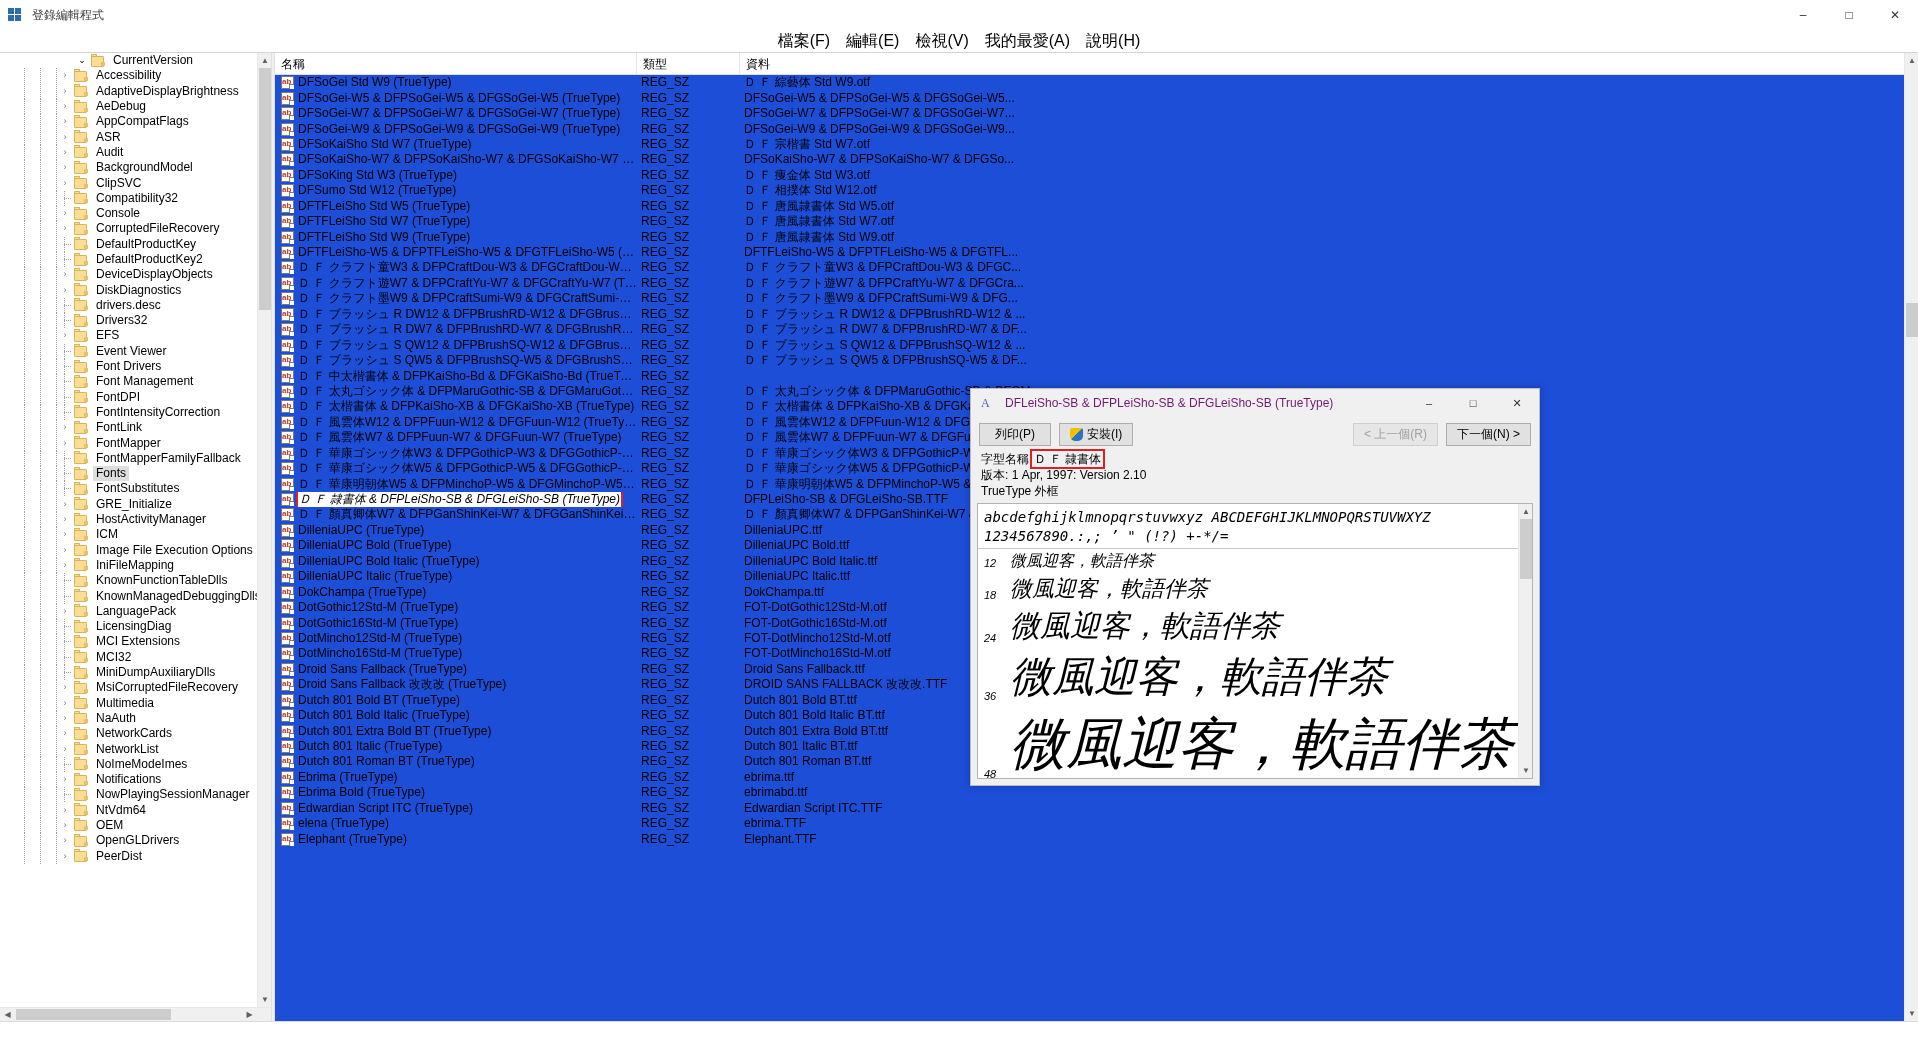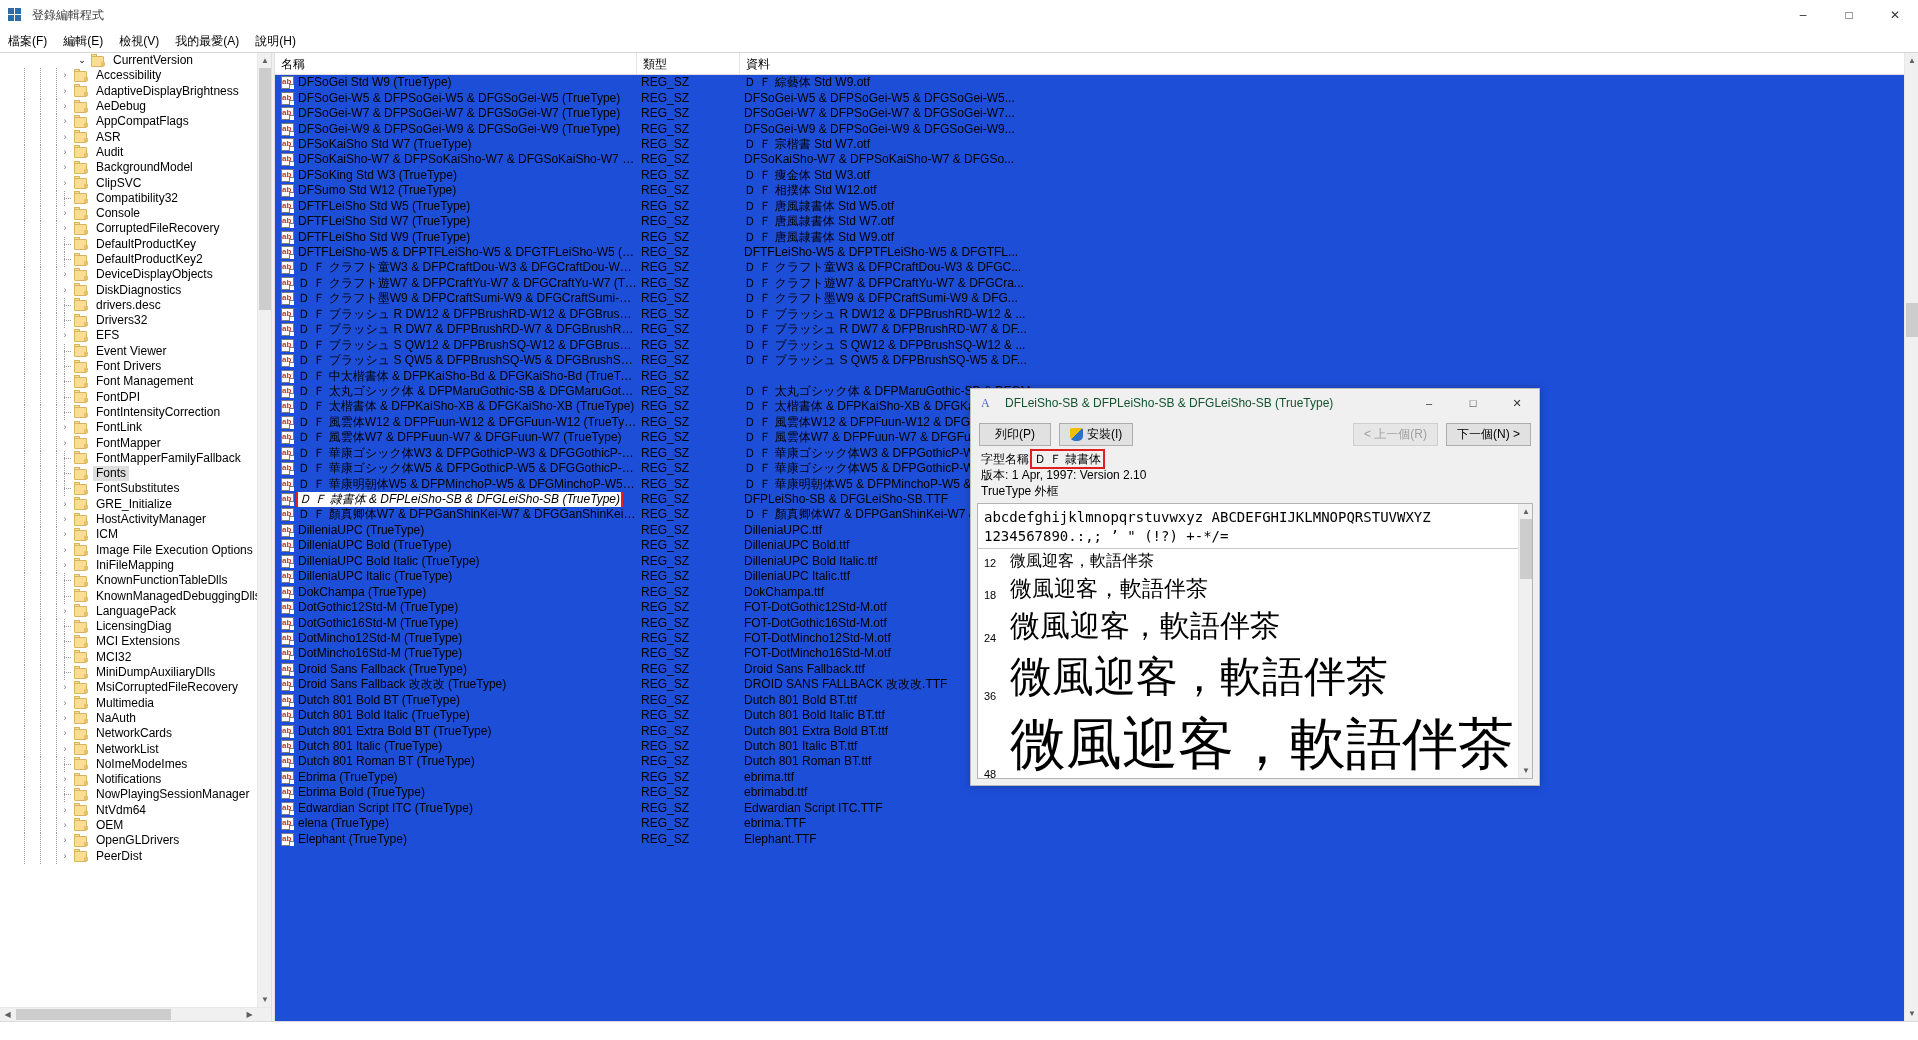--- a/index.html
+++ b/index.html
@@ -48,21 +48,22 @@
     font-size: 12px;
     color: #333;
   }
 
   
   #menubar {
     height: 22px;
     display: flex;
     align-items: center;
     background: #ffffff;
-    font-size: 12px;
+    font-size: 16px;
+    justify-content: center;
   }
   #menubar .menu-item {
     padding: 2px 8px;
     color: #000;
   }
 
   
   #addressbar {
     height: 20px;
     border-top: 1px solid #d5d5d5;
@@ -315,21 +316,21 @@
     position: relative;
     flex: 0 0 auto;
   }
   #fontdlg .dlg-title .ficon .glyph {
     font-size: 12px; color: #4a63c8;
     font-family: "Liberation Serif", serif;
     line-height: 16px;
   }
   #fontdlg .dlg-title .txt {
     font-size: 12px;
-    color: #14532d;
+    color: #701a75;
     white-space: nowrap;
     overflow: hidden;
   }
   #fontdlg .dlg-btns {
     position: absolute; right: 0; top: 0; display: flex;
   }
   #fontdlg .dlg-btns .b {
     width: 44px; height: 28px;
     display: flex; align-items: center; justify-content: center;
     font-size: 11px; color: #333;
@@ -380,20 +381,21 @@
     border: 1px solid #b4b4b4;
     background: #fff;
     position: relative;
     overflow: hidden;
   }
   .pv-inner {
     position: absolute;
     top: 0; left: 0; right: 14px; bottom: 0;
     overflow: hidden;
     font-family: "DejaVu Sans", sans-serif;
+    font-style: italic;
   }
   .ascii-block {
     padding: 4px 6px 2px 6px;
     border-bottom: 1px solid #c8c8c8;
     font-family: "DejaVu Sans Mono", monospace;
     font-size: 14px;
     line-height: 19px;
     white-space: nowrap;
   }
   .sample-row {

